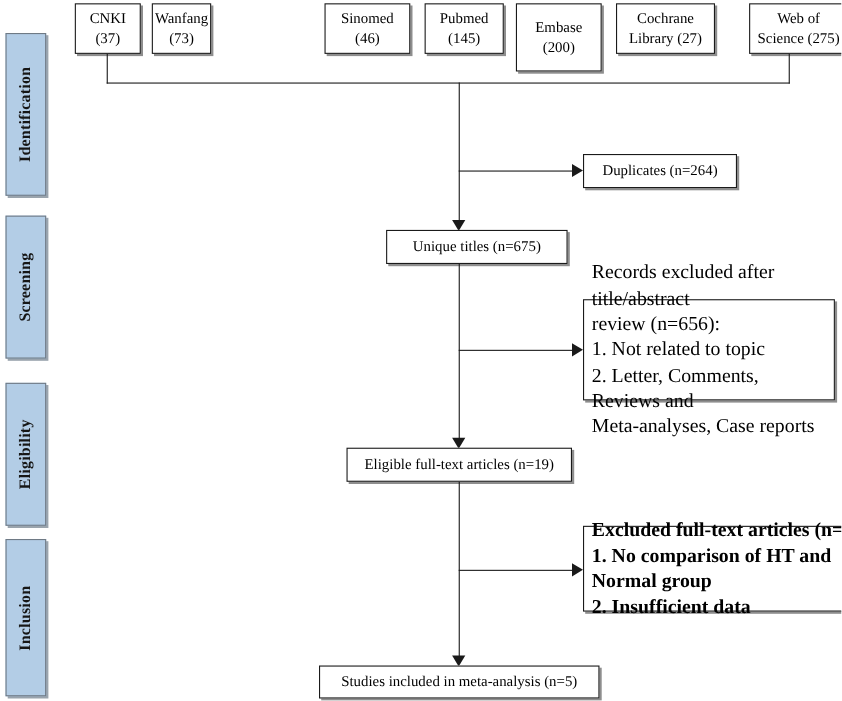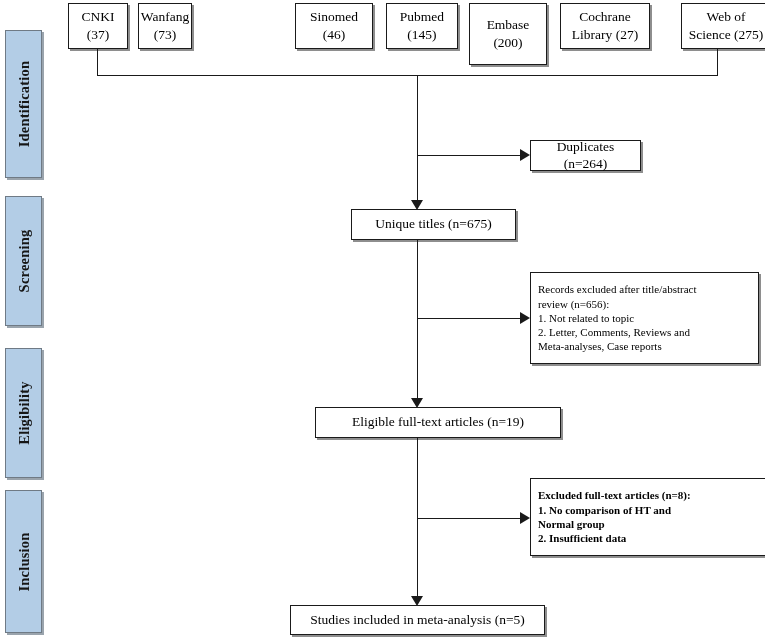--- a/index.html
+++ b/index.html
@@ -58,21 +58,21 @@
     line-height:1.3;
   }
   .box.wide{
     justify-content:center;
   }
   .box.left{
     justify-content:flex-start;
     text-align:left;
     padding:5px 7px;
     line-height:1.30;
-    font-size:11px;
+    font-size:18px;
   }
   .box .txt{white-space:pre-line;}
 
   
   .ln{position:absolute;background:#1a1a1a;}
   .ln.h{height:1px;}
   .ln.v{width:1px;}
 
   .arrowhead{
     position:absolute;
@@ -149,21 +149,21 @@
   <div class="ln v" style="left:717px;top:49px;height:27px;"></div>
 
   <div class="ln h" style="left:97px;top:75px;width:621px;"></div>
 
   <div class="ln v" style="left:417px;top:75px;height:131px;"></div>
   <div class="arrowhead" style="left:411px;top:200px;"></div>
 
   <div class="ln h" style="left:417px;top:155px;width:110px;"></div>
   <div class="arrowhead right" style="left:520px;top:149px;"></div>
 
-  <div class="box wide" style="left:530px;top:140px;width:111px;height:31px;">
+  <div class="box wide" style="left:530px;top:140px;width:140px;height:31px;">
     <span class="txt">Duplicates (n=264)</span>
   </div>
 
   <div class="box wide" style="left:351px;top:209px;width:165px;height:31px;">
     <span class="txt">Unique titles (n=675)</span>
   </div>
 
   <div class="ln v" style="left:417px;top:240px;height:165px;"></div>
   <div class="arrowhead" style="left:411px;top:398px;"></div>
 
@@ -171,21 +171,21 @@
   <div class="arrowhead right" style="left:520px;top:312px;"></div>
 
   <div class="box left" style="left:530px;top:272px;width:229px;height:92px;">
     <span class="txt">Records excluded after title/abstract
 review (n=656):
 1. Not related to topic
 2. Letter, Comments, Reviews and
 Meta-analyses, Case reports</span>
   </div>
 
-  <div class="box wide" style="left:315px;top:407px;width:246px;height:31px;">
+  <div class="box wide" style="left:315px;top:407px;width:205px;height:31px;">
     <span class="txt">Eligible full-text articles (n=19)</span>
   </div>
 
   <div class="ln v" style="left:417px;top:438px;height:165px;"></div>
   <div class="arrowhead" style="left:411px;top:596px;"></div>
 
   <div class="ln h" style="left:417px;top:518px;width:110px;"></div>
   <div class="arrowhead right" style="left:520px;top:512px;"></div>
 
   <div class="box left" style="left:530px;top:478px;width:275px;height:78px;font-weight:bold;">

